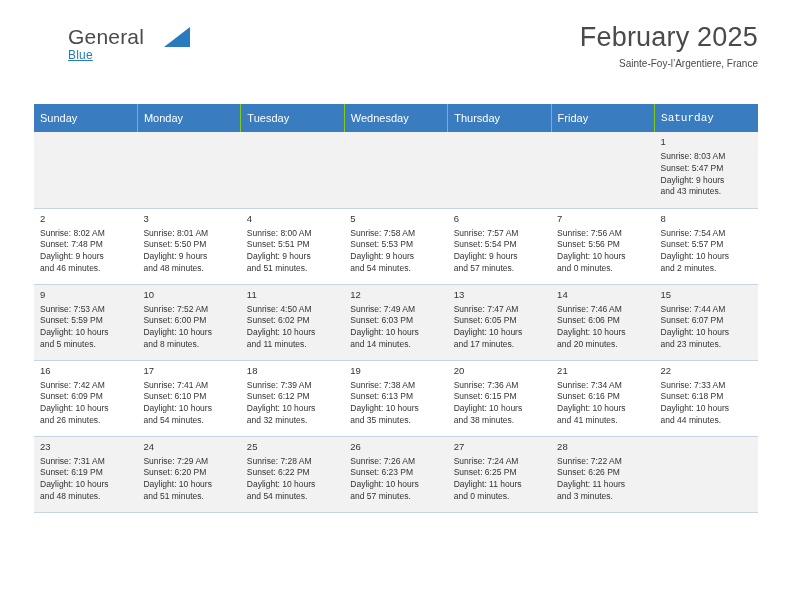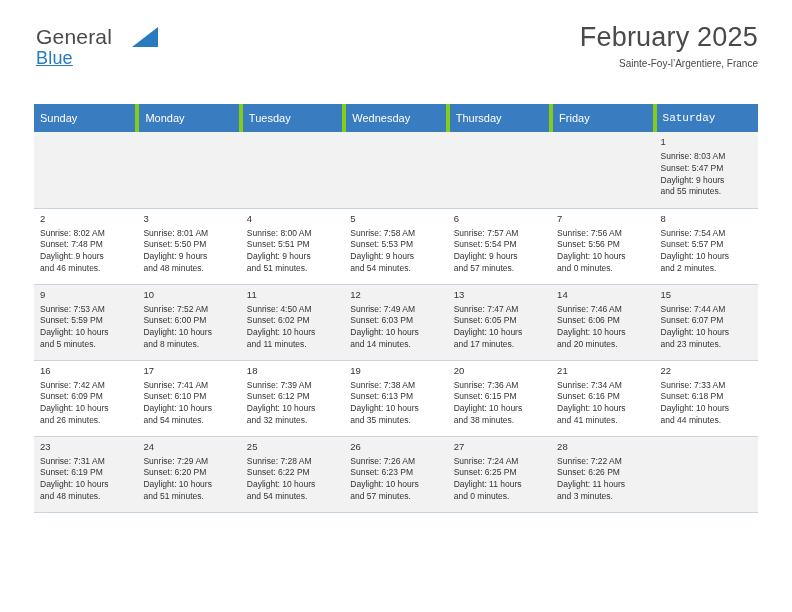--- a/index.html
+++ b/index.html
@@ -21,36 +21,37 @@
     box-sizing: border-box;
     padding: 0 34px;
   }
 
   
   .header {
     position: relative;
     height: 72px;
     padding-top: 20px;
     box-sizing: border-box;
+    margin-left: 32px;
   }
   .logo {
     position: absolute;
     left: 2px;
     top: 26px;
     width: 200px;
     line-height: 1;
   }
   .logo-general {
     font-size: 21px;
     color: #4a4a4a;
     letter-spacing: 0.2px;
   }
   .logo-blue {
     display: block;
-    font-size: 18px;
+    font-size: 12px;
     color: #2a7ac0;
     margin-top: 2px;
     letter-spacing: 0.2px;
     text-decoration: underline;
   }
   .logo-mark {
     position: absolute;
     left: 96px;
     top: 1px;
     width: 26px;
@@ -83,21 +84,21 @@
     table-layout: fixed;
   }
   .calendar th {
     background: #3a7cc0;
     color: #ffffff;
     font-size: 11px;
     font-weight: normal;
     text-align: left;
     padding: 5px 0 5px 6px;
     height: 18px;
-    border-right: 4px solid #84cc16;
+    border-right: 1px solid #84cc16;
   }
   .calendar th:last-child {
     border-right: none;
     font-family: Liberation Mono, monospace;
   }
   .calendar td {
     vertical-align: top;
     height: 76px;
     padding: 3px 5px 2px 6px;
     border-bottom: 1px solid #c8d4e2;
@@ -162,21 +163,21 @@
           <td class="empty"></td>
           <td class="empty"></td>
           <td class="empty"></td>
           <td class="empty"></td>
           <td>
             <span class="daynum">1</span>
             <div class="cell-lines">
               <span>Sunrise: 8:03 AM</span>
               <span>Sunset: 5:47 PM</span>
               <span>Daylight: 9 hours</span>
-              <span>and 55 minutes.</span>
+              <span>and 43 minutes.</span>
             </div>
           </td>
         </tr>
         <tr class="plain">
           <td>
             <span class="daynum">2</span>
             <div class="cell-lines">
               <span>Sunrise: 8:02 AM</span>
               <span>Sunset: 7:48 PM</span>
               <span>Daylight: 9 hours</span>

